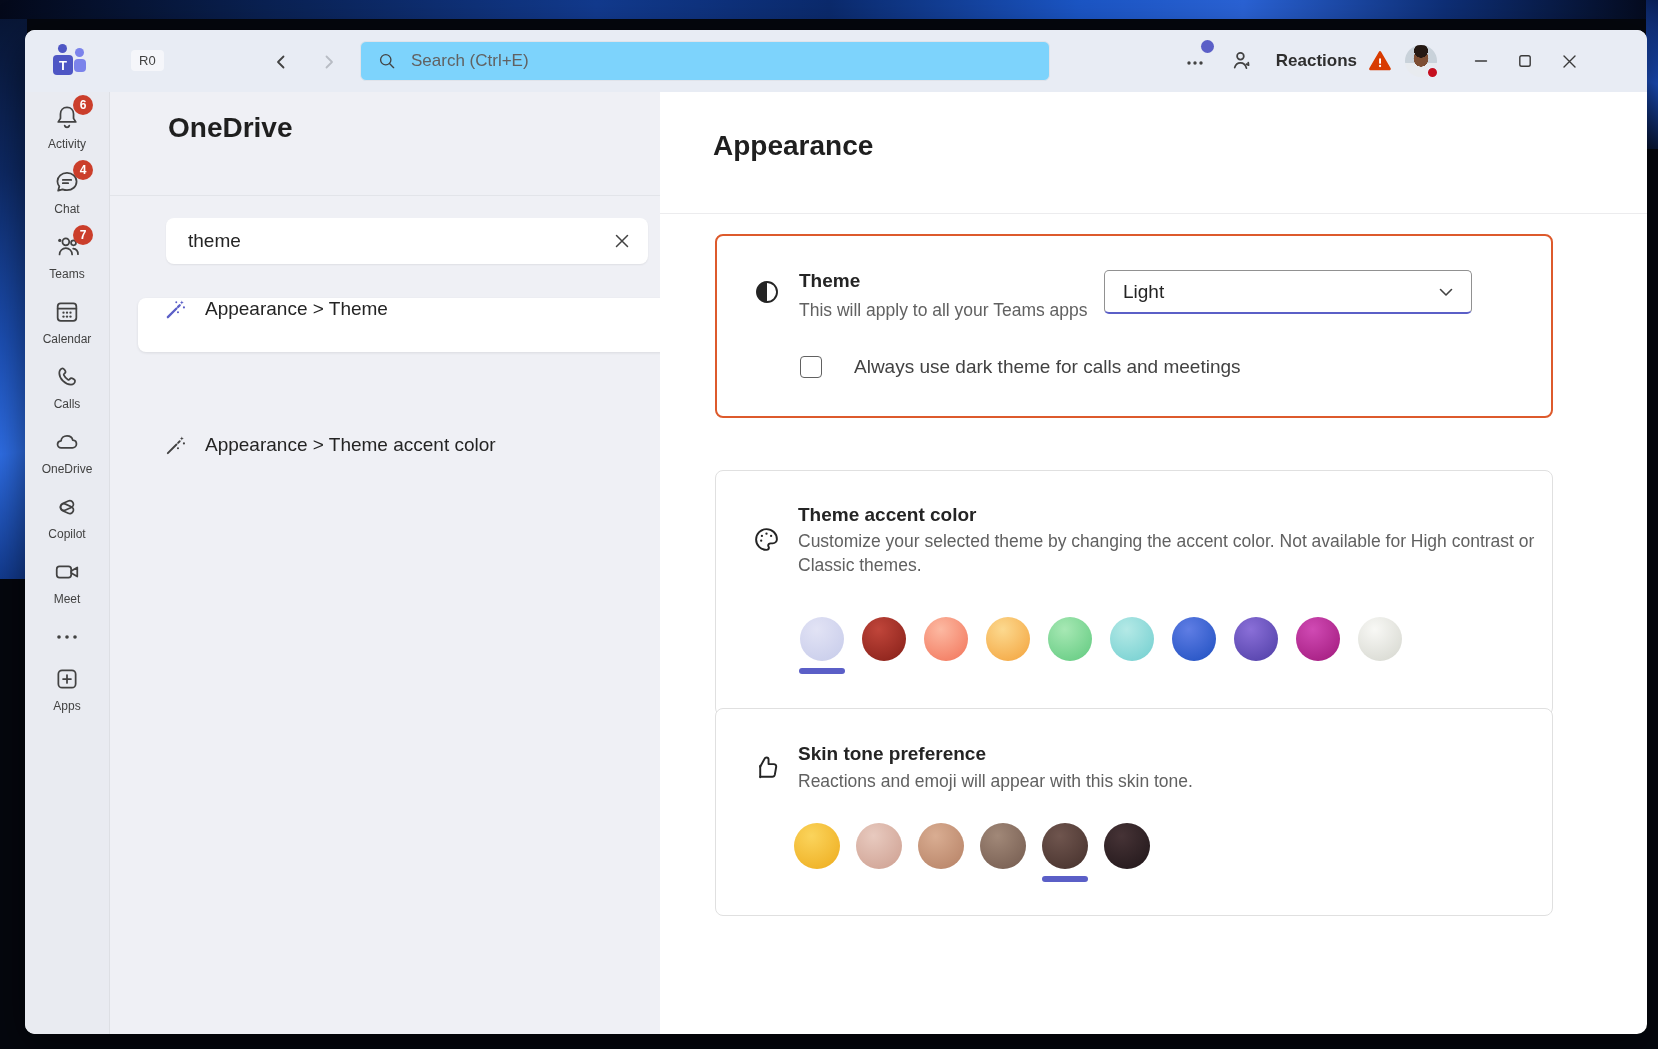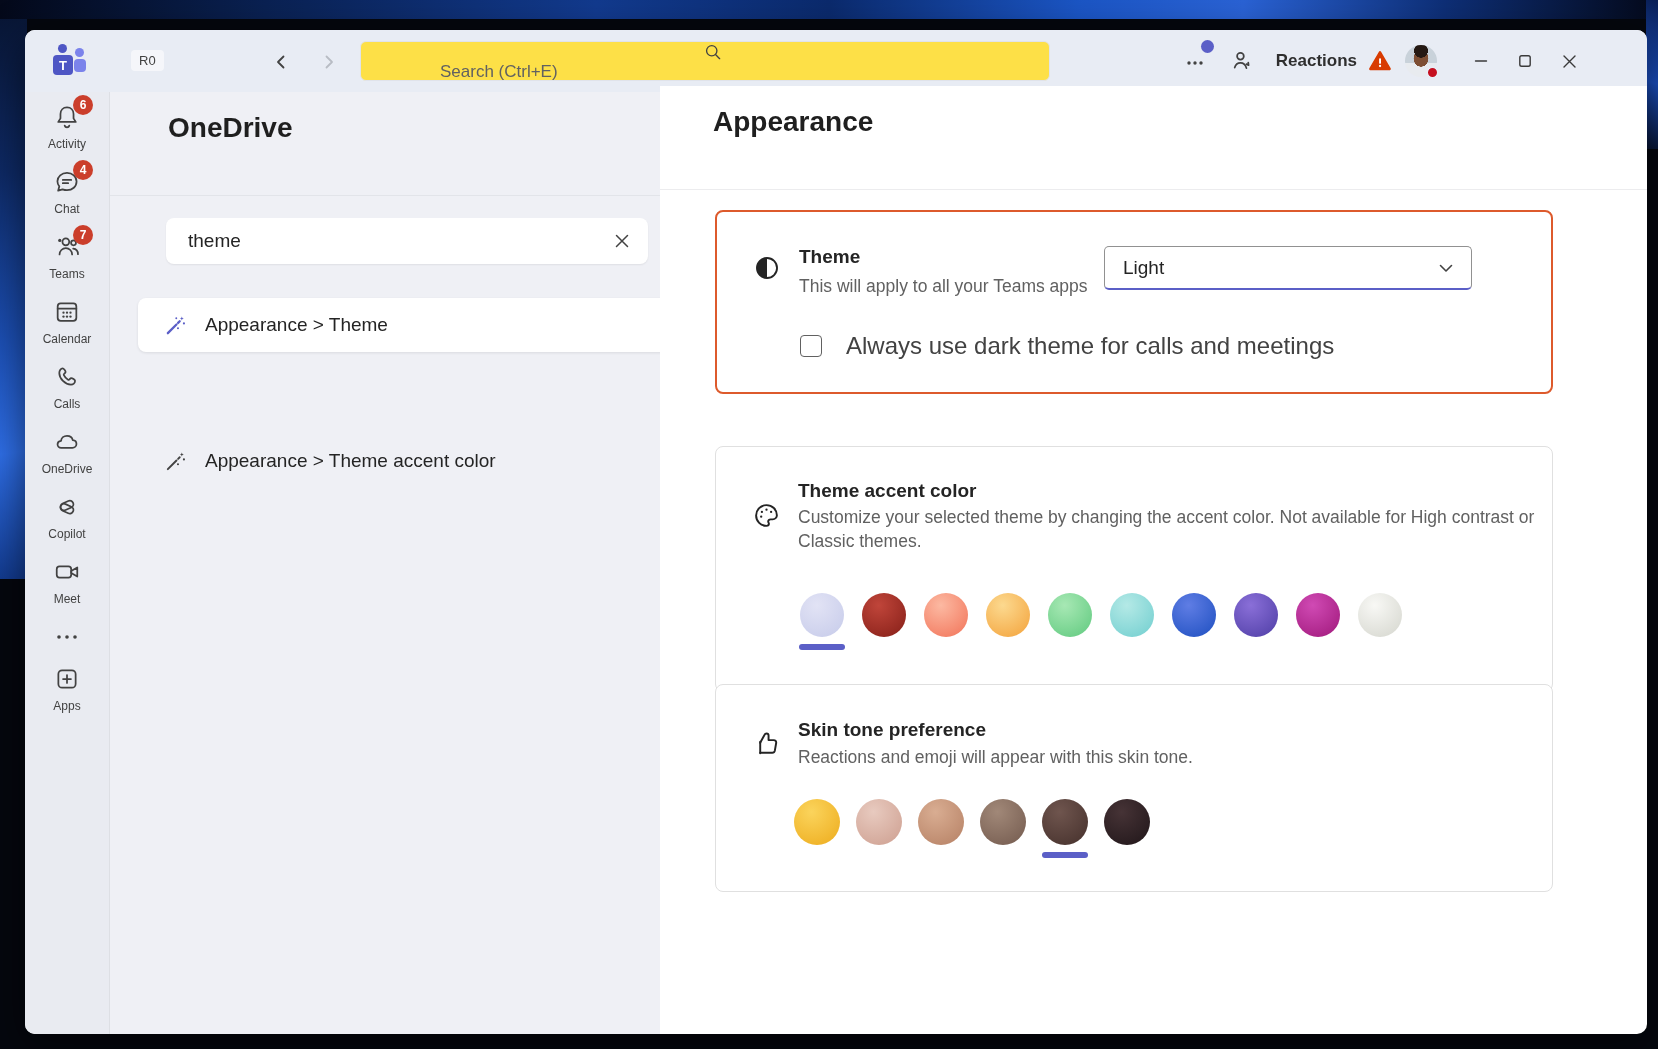--- a/index.html
+++ b/index.html
@@ -30,22 +30,22 @@
   .logo { position:absolute; left:28px; top:16px; width:32px; height:30px; }
   .logo .p-head { position:absolute; right:1px; top:2px;  width:9px; height:9px; border-radius:50%; background:#7b83eb; }
   .logo .p-body { position:absolute; right:-1px; top:13px; width:12px; height:13px; border-radius:4px; background:#7b83eb; }
   .logo .sq-head{ position:absolute; left:5px; top:-2px; width:9px; height:9px; border-radius:50%; background:#4e56c4; }
   .logo .sq { position:absolute; left:0; top:9px; width:20px; height:20px; border-radius:4px; background:#4e56c4;
               color:#fff; font-size:13px; font-weight:700; display:flex; align-items:center; justify-content:center; }
   .ring-pill { position:absolute; left:106px; top:20px; padding:3px 8px; border-radius:4px;
                background:rgba(255,255,255,.55); font-size:13px; color:#424242; }
   .nav-btn { position:absolute; top:19px; width:26px; height:26px; display:flex; align-items:center; justify-content:center; }
   .nav-back { left:243px; } .nav-fwd { left:291px; }
-  .tb-search { position:absolute; left:335px; top:11px; width:690px; height:40px; background:#fde047;
-               border:1px solid #e0e3ea; border-radius:6px; display:flex; align-items:center; padding-left:16px;flex-direction:column; }
+  .tb-search { position:absolute; left:335px; top:11px; width:690px; height:40px; background:#7dd3fc;
+               border:1px solid #e0e3ea; border-radius:6px; display:flex; align-items:center; padding-left:16px; }
   .tb-search svg { flex:0 0 auto; }
   .tb-search input { border:0; outline:0; background:transparent; font-family:inherit;
                      font-size:17px; color:#424242; margin-left:14px; width:560px; }
   .tb-search input::placeholder { color:#616161; opacity:1; }
   .tb-right { position:absolute; right:0; top:0; height:62px; display:flex; align-items:center; }
   .tb-ico { width:34px; height:34px; display:flex; align-items:center; justify-content:center; position:relative; }
   .more-dot { position:absolute; right:-2px; top:-4px; width:13px; height:13px; border-radius:50%;
               background:var(--accent); }
   .ms-label { font-size:17px; font-weight:600; color:#2f2f2f; margin:0 10px 0 18px; }
   .warn { width:26px; height:24px; margin-right:12px; }
@@ -57,41 +57,41 @@
             background-color:#c9d2da; }
   .status-dot { position:absolute; right:-2px; bottom:-2px; width:13px; height:13px; border-radius:50%;
                 background:#c50f1f; border:2px solid #e8ecf4; }
   .win-ctl { width:44px; height:40px; display:flex; align-items:center; justify-content:center; }
   .win-ctl.close { margin-right:56px; }
 
   
   .rail     { position:absolute; left:0; top:62px; width:85px;  height:942px; background:#e9ebf1;
               border-right:1px solid rgba(0,0,0,.05); display:flex; flex-direction:column; align-items:center; padding-top:10px; }
   .settings { position:absolute; left:85px; top:62px; width:550px; height:942px; background:#eff0f5; }
-  .main     { position:absolute; left:635px; top:56px; width:987px; height:700px; background:#ffffff; }
+  .main     { position:absolute; left:635px; top:80px; width:987px; height:700px; background:#ffffff; }
 
   
   .rail-item { width:72px; display:flex; flex-direction:column; align-items:center; margin-bottom:16px; cursor:pointer; }
   .rail-icon-wrap { position:relative; width:30px; height:30px; display:flex; align-items:center; justify-content:center; }
   .rail-icon { stroke:#424242; fill:none; stroke-width:1.5; stroke-linecap:round; stroke-linejoin:round; }
   .badge { position:absolute; right:-11px; top:-7px; min-width:20px; height:20px; border-radius:10px;
            background:var(--badge); color:#fff; font-size:12px; font-weight:700;
            display:flex; align-items:center; justify-content:center; padding:0 4px; }
   .rail-label { font-size:12px; color:#424242; margin-top:5px; }
   .rail-more { margin:6px 0 18px 0; }
 
   
   .panel-title { position:absolute; left:58px; top:20px; font-size:28px; font-weight:700; color:#1f1f1f; }
   .panel-hr { position:absolute; left:0; top:103px; width:100%; height:1px; background:#e2e4e9; }
   .main .panel-hr { background:#ececee; }
   .main .panel-title { left:53px; }
   .set-search { position:absolute; left:56px; top:126px; width:482px; height:46px; background:#fff;
                 border-radius:8px; box-shadow:0 1px 2px rgba(0,0,0,.07); display:flex; align-items:center; padding:0 16px 0 22px; }
   .set-search input { border:0; outline:0; flex:1; font-family:inherit; font-size:19px; color:#242424; background:transparent; }
-  .result-row { position:absolute; left:28px; width:536px; height:54px; display:flex; align-items:center;
+  .result-row { position:absolute; left:28px; width:536px; height:54px; display:flex; align-items:flex-start;
                 padding-left:26px; border-radius:8px; cursor:pointer; }
   .result-row.selected { background:#fff; box-shadow:0 1px 3px rgba(0,0,0,.09); }
   .result-label { font-size:19px; color:#242424; margin-left:18px; white-space:nowrap; }
   .wand { stroke:#424242; fill:#424242; }
   .wand.accent { stroke:var(--accent); fill:var(--accent); }
 
   
   .card { position:absolute; left:55px; width:838px; background:#fff; border-radius:8px; border:1px solid #e0e0e0; }
   .card.focused { border:2px solid var(--focus-border); }
   .card-theme { top:124px; height:184px; }
@@ -99,21 +99,21 @@
   .card-skin { top:598px; height:208px; }
   .card-icon { position:absolute; left:36px; stroke:#242424; fill:none; stroke-width:1.6; stroke-linecap:round; stroke-linejoin:round; }
   .card-title { position:absolute; left:82px; font-size:19px; font-weight:600; color:#242424; }
   .card-desc { position:absolute; left:82px; font-size:17.5px; color:#616161; line-height:24px; max-width:742px; }
   .dropdown { position:absolute; left:387px; top:34px; width:368px; height:44px; background:#fff;
               border:1px solid #919191; border-bottom:2px solid var(--accent); border-radius:5px;
               display:flex; align-items:center; justify-content:space-between; padding:0 16px 0 18px; cursor:pointer; }
   .dropdown-value { font-size:19px; color:#242424; }
   .check-row { position:absolute; left:83px; top:120px; display:flex; align-items:center; }
   .checkbox { width:22px; height:22px; border:1.5px solid #616161; border-radius:4px; background:#fff; cursor:pointer; }
-  .check-label { font-size:24px; color:#424242; margin-left:24px; }
+  .check-label { font-size:19px; color:#424242; margin-left:32px; }
   .swatch-row { position:absolute; display:flex; }
   .accent-swatches { left:84px; top:146px; gap:18px; }
   .skin-swatches { left:78px; top:114px; gap:16px; }
   .swatch { border-radius:50%; cursor:pointer; }
   .accent-swatches .swatch { width:44px; height:44px; }
   .skin-swatches .swatch { width:46px; height:46px; }
   .sel-underline { position:absolute; height:6px; width:46px; border-radius:3px; background:var(--accent); }
   .accent-underline { left:83px; top:197px; }
   .skin-underline { left:326px; top:167px; }
 

